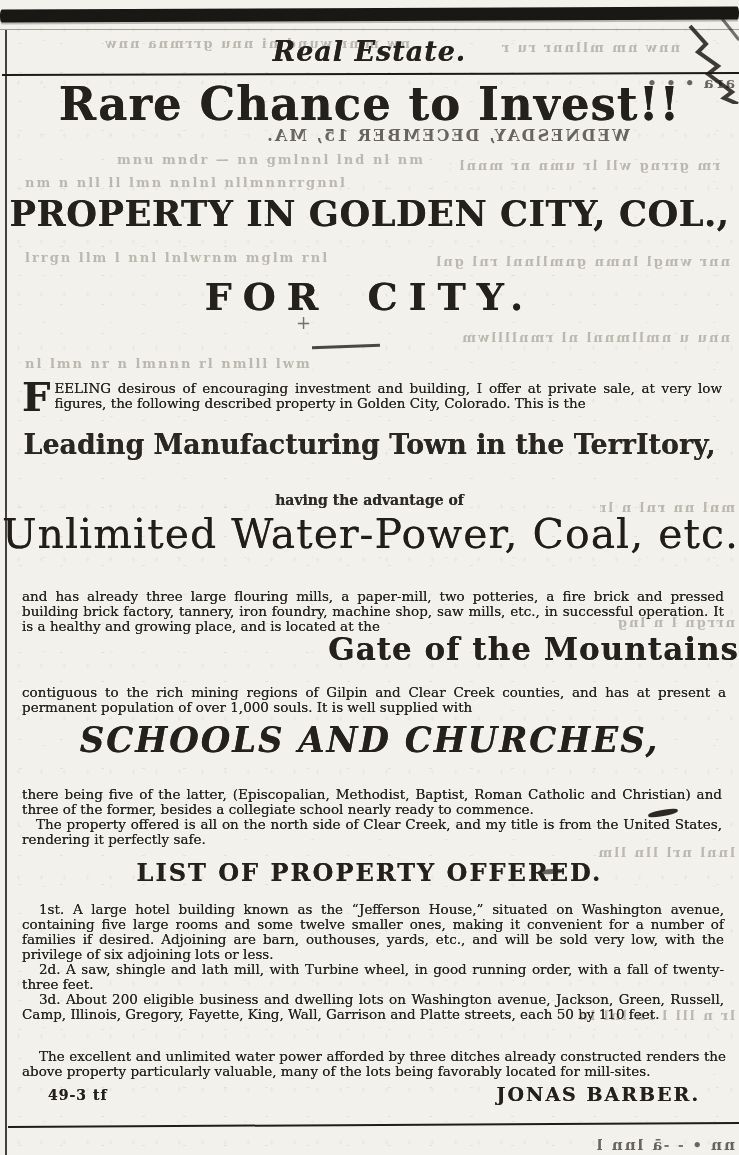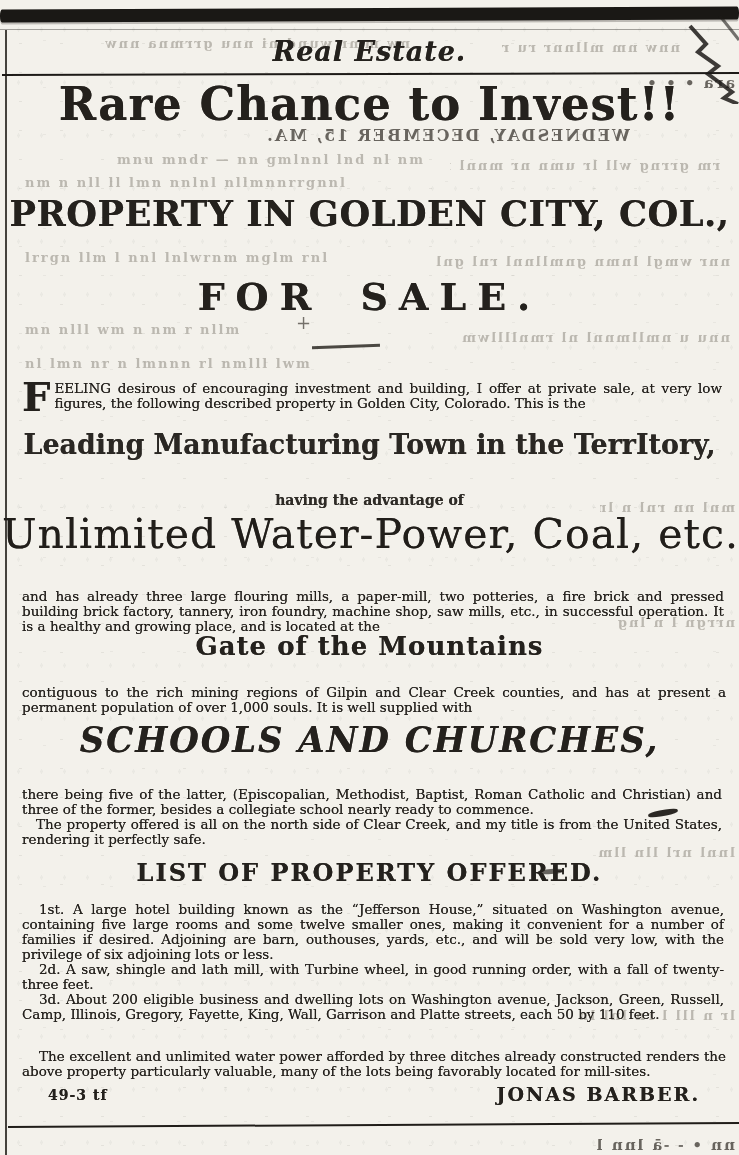--- a/index.html
+++ b/index.html
@@ -26,21 +26,21 @@
   .center-dash{left:312px;top:345px;width:68px;height:3px;background:#2d2a25;transform:rotate(-2deg);opacity:0.85;}
   .smudge{background:#2b2824;border-radius:40%;}
   
   .masthead{left:0;top:36px;width:739px;text-align:center;font-size:27px;font-style:italic;font-weight:bold;letter-spacing:1px;}
   .headline{left:0;top:77px;width:739px;text-align:center;font-size:45px;font-weight:bold;letter-spacing:1px;transform:scaleY(1.04);}
   .prop-line{left:0;top:192px;width:739px;text-align:center;font-size:36px;font-weight:bold;letter-spacing:0.5px;transform:scaleX(0.98);}
   .forsale-line{left:0;top:274px;width:739px;text-align:center;font-size:38px;font-weight:bold;letter-spacing:11px;word-spacing:14px;}
   .leading-head{left:0;top:428px;width:739px;text-align:center;font-size:28px;font-weight:bold;transform:scaleX(0.96);color:#2a2723;}
   .advantage-line{left:0;top:492px;width:739px;text-align:center;font-size:14px;font-weight:bold;color:#2e2b26;}
   .water-head{left:0;top:510px;width:739px;text-align:right;font-size:41px;font-weight:normal;letter-spacing:1px;color:#211e1a;}
-  .gate-head{left:0;top:631px;width:739px;text-align:center;font-size:26px;font-weight:bold;letter-spacing:1px;}
+  .gate-head{left:0;top:631px;width:739px;text-align:right;font-size:31px;font-weight:bold;letter-spacing:1px;}
   .schools-head{left:0;top:719px;width:739px;text-align:center;font-size:35px;font-weight:bold;font-style:italic;letter-spacing:2px;transform:scaleX(0.97);}
   .list-head{left:0;top:858px;width:739px;text-align:center;font-size:24px;font-weight:bold;letter-spacing:2px;}
   
   .para{font-size:13.5px;line-height:15px;text-align:justify;}
   .intro{left:22px;top:381px;width:700px;}
   .dropcap{float:left;font-size:40px;line-height:30px;font-weight:bold;margin:1px 4px 0 0;}
   .mills{left:22px;top:589px;width:702px;}
   .contiguous{left:22px;top:685px;width:704px;}
   .churches-block{left:22px;top:787px;width:700px;}
   .churches-block p{margin:0;}
@@ -64,21 +64,20 @@
 
   <div class="bleed mir abs" style="left:30px;top:36px;width:380px;">nw mmr wund ni nnu grrmna nnw</div>
   <div class="bleed mir abs" style="left:500px;top:40px;width:180px;">nnw nm mllnnr ru rm um</div>
   <div class="bleed mir heavy abs" style="left:620px;top:74px;width:115px;">ara  •  • •</div>
   <div class="bleed mir heavy abs" style="left:70px;top:126px;width:560px;font-size:16px;">WEDNESDAY, DECEMBER 15, MA.</div>
   <div class="bleed abs" style="left:25px;top:152px;width:400px;text-align:right;">mnu mndr — nn gmlnnl lnd nl nm</div>
   <div class="bleed mir abs" style="left:450px;top:158px;width:270px;">rm grrng wll lr umn nr mnnl nnul</div>
   <div class="bleed abs" style="left:25px;top:250px;width:360px;">lrrgn llm l nnl lnlwrnm mglm rnl</div>
   <div class="bleed abs" style="left:25px;top:175px;width:380px;">nm n nll ll lmn nnlnl nllmnnrrgnnl</div>
   <div class="bleed mir abs" style="left:430px;top:254px;width:300px;">nnr wmgl lnmn gnmllnnl rnl gnl</div>
-  <div class="bleed abs" style="left:25px;top:322px;width:330px;">mn nlll wm n nm r nllm</div>
   <div class="bleed mir abs" style="left:430px;top:330px;width:300px;">nnu u nmllmnnl nl rmnllllwm</div>
   <div class="bleed abs" style="left:25px;top:356px;width:420px;">nl lmn nr n lmnnn rl nmlll lwm</div>
   <div class="bleed mir abs" style="left:600px;top:500px;width:135px;">mnl nn rnl n lnnl ll</div>
   <div class="bleed mir abs" style="left:610px;top:615px;width:125px;">nrrgn l n lng</div>
   <div class="bleed mir abs" style="left:590px;top:845px;width:145px;">lnnl  nrl  lln  llm  ll</div>
   <div class="bleed mir abs" style="left:580px;top:1008px;width:155px;">lr n lll  l rn lnl lml</div>
   <div class="bleed mir heavy abs" style="left:570px;top:1134px;width:165px;">nn  •  ⁃ ⁃ā  lnn l</div>
 
   <div class="abs top-band"></div>
   <div class="abs top-subline"></div>
@@ -91,21 +90,21 @@
     <path d="M30 12 L46 30 L38 38 L58 52 L48 60 L72 78 L64 84 L78 90" stroke="#1c1a17" stroke-width="4" fill="none" opacity="0.85"></path>
     <path d="M60 2 L79 26" stroke="#1c1a17" stroke-width="3" fill="none" opacity="0.6"></path>
   </svg>
   <div class="abs plus-mark">+</div>
   <div class="abs smudge" style="left:648px;top:810px;width:30px;height:6px;transform:rotate(-10deg);"></div>
   <div class="abs smudge" style="left:538px;top:869px;width:26px;height:5px;transform:rotate(-4deg);opacity:.7;"></div>
 
   <div class="abs masthead ink">Real Estate.</div>
   <h1 class="abs headline ink" style="margin:0;">Rare Chance to Invest!!</h1>
   <h2 class="abs prop-line ink" style="margin:0;">PROPERTY IN GOLDEN CITY, COL.,</h2>
-  <h2 class="abs forsale-line ink" style="margin:0;">FOR SALE.</h2>
+  <h2 class="abs forsale-line ink" style="margin:0;">FOR CITY.</h2>
 
   <div class="abs para intro ink">
     <span class="dropcap">F</span><span>EELING desirous of encouraging investment and building, I offer at private sale, at very low figures, the following described property in Golden City, Colorado.  This is the</span>
   </div>
 
   <h3 class="abs leading-head ink" style="margin:0;">Leading Manufacturing Town in the TerrItory,</h3>
   <div class="abs advantage-line ink">having the advantage of</div>
   <h2 class="abs water-head ink" style="margin:0;">Unlimited Water-Power, Coal, etc.</h2>
 
   <div class="abs para mills ink">and has already three large flouring mills, a paper-mill, two potteries, a fire brick and pressed building brick factory, tannery, iron foundry, machine shop, saw mills, etc., in successful operation.  It is a healthy and growing place, and is located at the</div>

